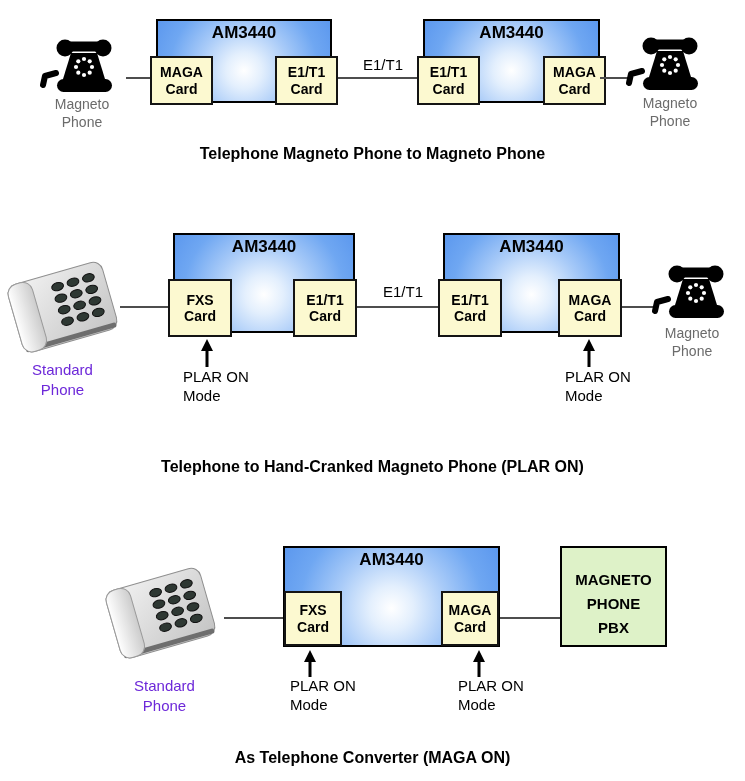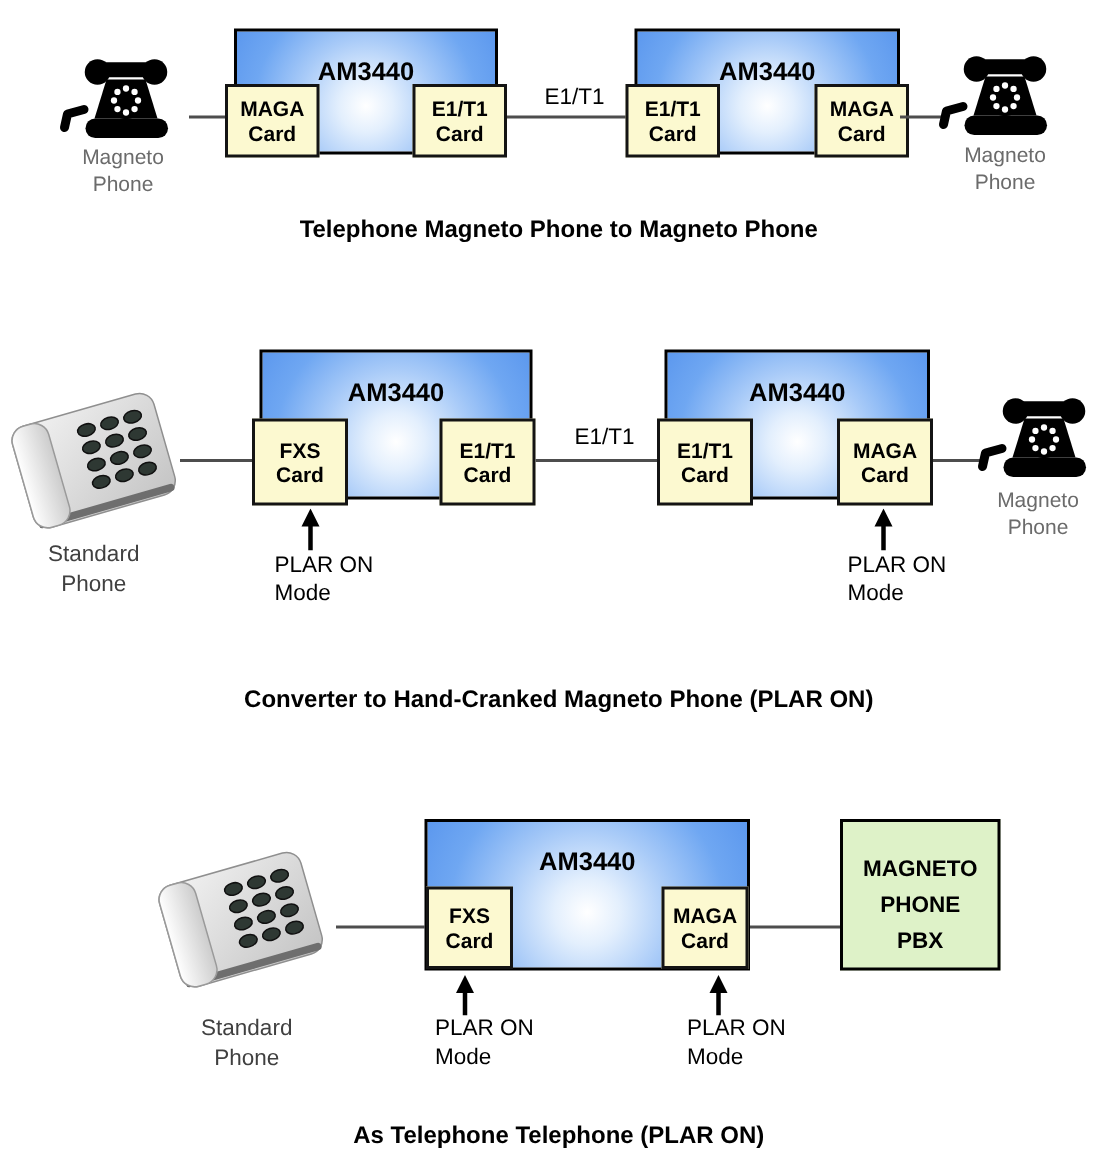--- a/index.html
+++ b/index.html
@@ -5,35 +5,35 @@
   html,body{margin:0;padding:0}
   body{
     width:745px;height:781px;position:relative;background:#ffffff;
     font-family:"Liberation Sans", sans-serif;overflow:hidden;color:#000;
   }
   .am-box{
     position:absolute;box-sizing:border-box;border:2px solid #000;
     background:radial-gradient(circle at 50% 62%, #ffffff 0%, #e3effd 18%, #a9cbf8 45%, #6fa7f2 75%, #5c98ee 100%);
   }
   .am-title{
-    font-weight:bold;font-size:17px;text-align:center;padding-top:17px;color:#000;
+    font-weight:bold;font-size:17px;text-align:center;padding-top:2px;color:#000;
   }
   .card{
     position:absolute;box-sizing:border-box;border:2px solid #141414;background:#fcf9d0;
     display:flex;align-items:center;justify-content:center;text-align:center;
     font-weight:bold;font-size:14px;line-height:1.15;white-space:pre-line;color:#000;
   }
   .link{position:absolute;height:2px;background:#4d4d4d}
   .caption{
     position:absolute;left:0;width:745px;text-align:center;
     font-weight:bold;font-size:16px;color:#000;
   }
   .phone-label{
     position:absolute;text-align:center;font-size:14px;line-height:1.3;
-    white-space:pre-line;color:#404040;
+    white-space:pre-line;color:#6d28d9;
   }
   .gray{color:#6b6b6b}
   .small-label{
     position:absolute;font-size:15px;line-height:1.25;white-space:pre-line;color:#000;
   }
   .centered{text-align:center}
   .icon-wrap{position:absolute;line-height:0}
   .pbx{
     position:absolute;box-sizing:border-box;border:2px solid #000;background:#def2c8;
     text-align:center;font-weight:bold;font-size:15px;line-height:1.6;
@@ -214,21 +214,21 @@
       <circle cx="40" cy="29" r="2.1"></circle>
         <circle cx="42.3" cy="23.3" r="2.1"></circle>
         <circle cx="48" cy="21" r="2.1"></circle>
         <circle cx="53.7" cy="23.3" r="2.1"></circle>
     </g>
   </svg>
 </div>
 <div class="phone-label gray" style="left:646px;top:324px;width:92px">Magneto
 Phone</div>
 
-<div class="caption" style="top:458px">Converter to Hand-Cranked Magneto Phone (PLAR ON)</div>
+<div class="caption" style="top:458px">Telephone to Hand-Cranked Magneto Phone (PLAR ON)</div>
 
 <div class="icon-wrap" style="left:98px;top:562px">
   <svg width="126" height="106" viewBox="0 0 126 106">
     <defs>
       <linearGradient id="pb3" x1="0" y1="0" x2="1" y2="1">
         <stop offset="0" stop-color="#f4f4f4"></stop>
           <stop offset="1" stop-color="#c3c3c3"></stop>
       </linearGradient>
       <linearGradient id="ph3" x1="0" y1="0" x2="1" y2="0">
         <stop offset="0" stop-color="#ffffff"></stop>
@@ -284,13 +284,13 @@
 Mode</div>
 
 <div class="icon-wrap" style="left:472px;top:650px">
   <svg width="14" height="27" viewBox="0 0 14 27">
       <path d="M7 0 L13 12 L8.5 12 L8.5 27 L5.5 27 L5.5 12 L1 12 Z" fill="#000"></path>
     </svg>
 </div>
 <div class="small-label" style="left:458px;top:677px;width:110px">PLAR ON
 Mode</div>
 
-<div class="caption" style="top:749px">As Telephone Telephone (PLAR ON)</div>
+<div class="caption" style="top:749px">As Telephone Converter (MAGA ON)</div>
 
 </body></html>

